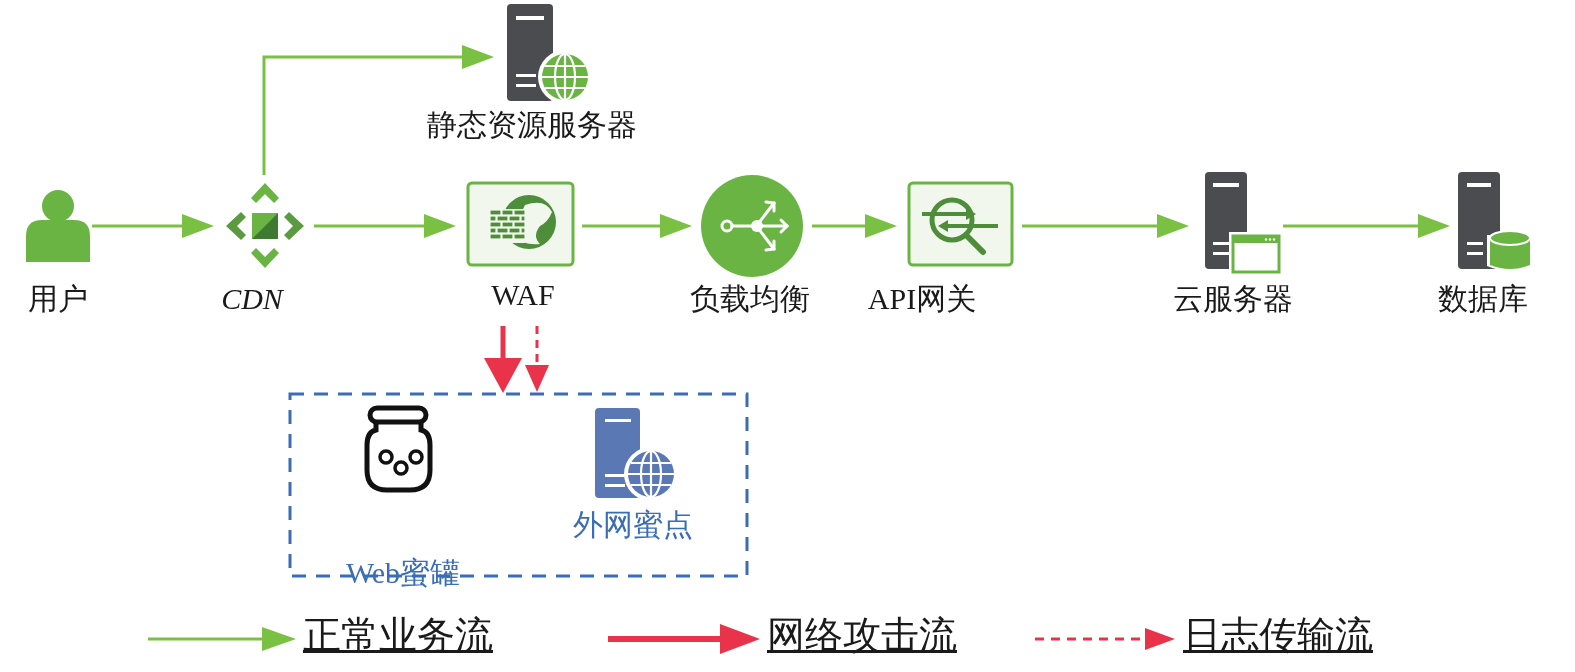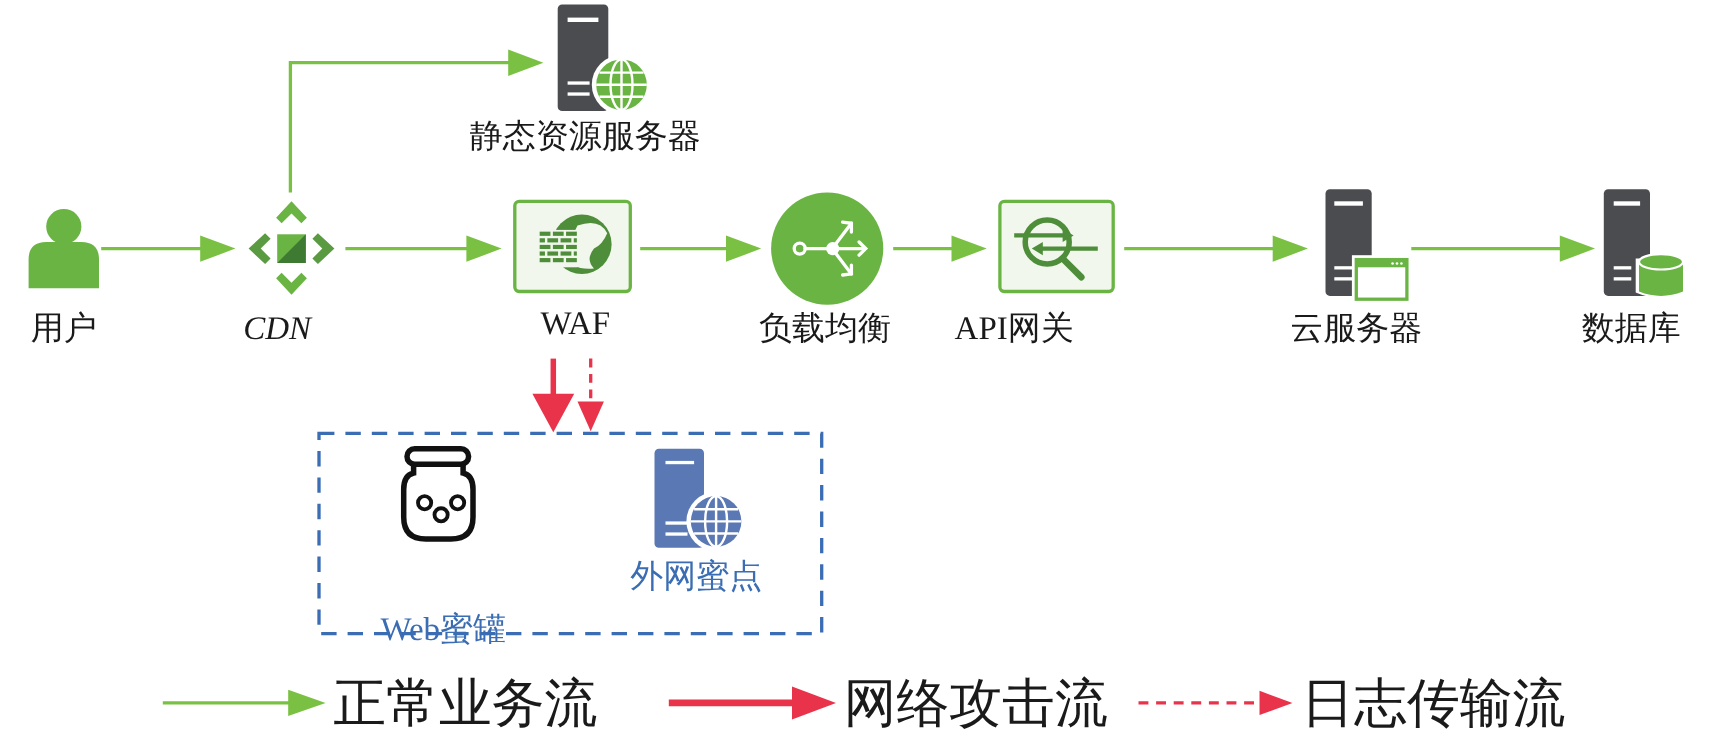--- a/index.html
+++ b/index.html
@@ -1,21 +1,21 @@
 <!DOCTYPE html>
 <html><head>
 <meta charset="utf-8">
 <style>
   html, body { margin: 0; padding: 0; background: #ffffff; }
   body { width: 1575px; height: 672px; position: relative; overflow: hidden;
          font-family: "Liberation Serif", "DejaVu Serif", serif; color: #1a1a1a; }
   #diagram { position: absolute; left: 0; top: 0; }
   .lbl { position: absolute; font-size: 30px; line-height: 1; white-space: nowrap; transform: translateX(-50%); }
   .lbl.blue { color: #3a6db3; }
-  .legend-lbl { position: absolute; font-size: 48px; line-height: 1; white-space: nowrap; }
+  .legend-lbl { position: absolute; font-size: 38px; line-height: 1; white-space: nowrap; text-decoration: underline; }
 </style>
 </head>
 <body>
 
 <svg id="diagram" width="1575" height="672" viewBox="0 0 1575 672">
   <defs>
     <marker id="ah-green" markerWidth="10" markerHeight="10" refX="9" refY="5" orient="auto" markerUnits="userSpaceOnUse" viewBox="0 0 10 10">
       <path d="M0,0 L10,5 L0,10 z" fill="#7ac143"></path>
     </marker>
   </defs>

